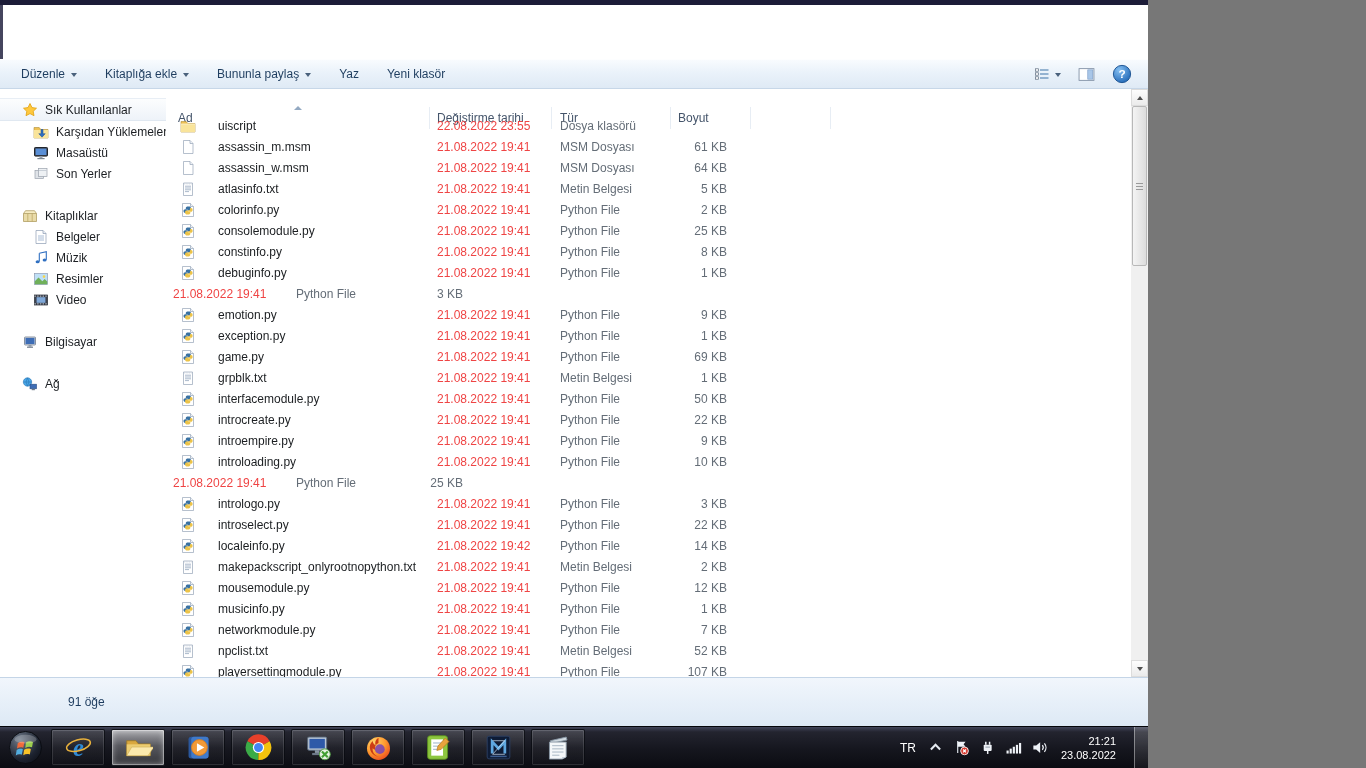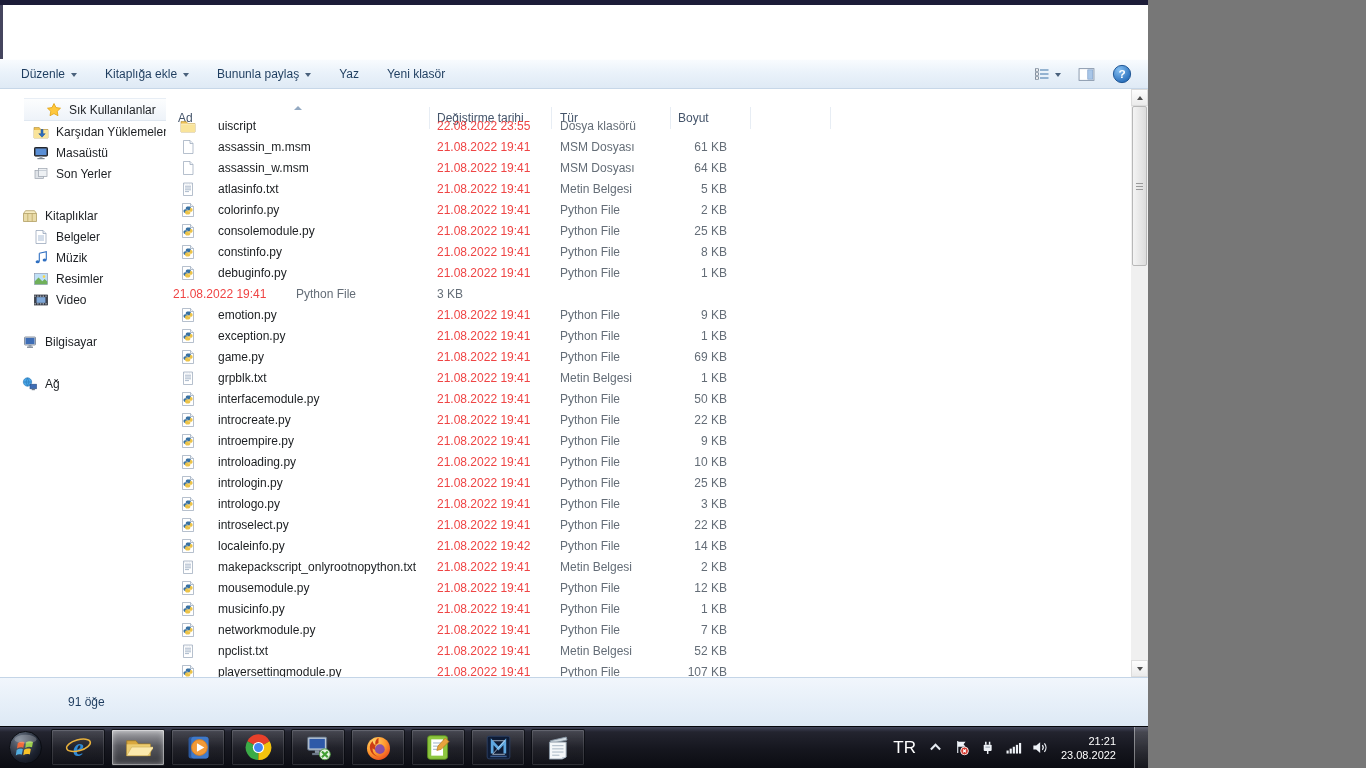--- a/index.html
+++ b/index.html
@@ -19,21 +19,21 @@
          border-top:4px solid #4a617c;margin-top:2px;}
   .tb-right{margin-left:auto;display:flex;align-items:center;gap:16px;padding-right:6px;}
   .tb-right .ic{display:inline-flex;}
   
   .content{position:absolute;top:89px;left:0;right:0;height:588px;background:#fff;display:flex;}
   .sidebar{width:166px;box-sizing:border-box;padding-top:9px;overflow:hidden;flex:none;}
   .sb-row{height:21px;display:flex;align-items:center;gap:7px;color:#1c1f23;white-space:nowrap;}
   .sb-head{padding-left:22px;}
   .sb-child{padding-left:33px;}
   .sb-group{margin-bottom:21px;}
-  .sb-group:first-child .sb-head{background:linear-gradient(#fcfdfe,#eef3f9);border-top:1px solid #e8eef5;border-bottom:1px solid #e0e8f1;margin-left:24px;}
+  .sb-group:first-child .sb-head{background:linear-gradient(#fcfdfe,#eef3f9);border-top:1px solid #e8eef5;border-bottom:1px solid #e0e8f1;}
   .ic{display:inline-flex;width:16px;height:16px;flex:none;}
   .ic svg{width:100%;height:100%;}
   
   .filelist{flex:1;position:relative;overflow:hidden;}
   .hdr-row{height:26px;display:flex;align-items:center;color:#44546a;position:relative;margin-top:16px;}
   .hcell{box-sizing:border-box;height:22px;display:flex;align-items:center;border-right:1px solid #e7edf4;}
   .h-name{width:264px;padding-left:12px;}
   .h-date{width:122px;padding-left:7px;}
   .h-type{width:119px;padding-left:8px;}
   .h-size{width:80px;padding-left:7px;}
@@ -70,21 +70,21 @@
   .start svg{width:35px;height:35px;}
   .tk-btn{width:54px;height:37px;margin-left:6px;border-radius:2px;box-sizing:border-box;flex:none;
           border:1px solid rgba(8,10,16,.85);background:linear-gradient(rgba(255,255,255,.16),rgba(255,255,255,.05) 50%,rgba(255,255,255,.02));
           box-shadow:inset 0 0 0 1px rgba(255,255,255,.12);display:flex;align-items:center;justify-content:center;}
   .tk-btn svg{width:29px;height:29px;}
   .tk-btn.active{background:linear-gradient(rgba(255,255,255,.6),rgba(255,255,255,.28) 45%,rgba(255,255,255,.16));
                  box-shadow:inset 0 0 6px rgba(255,255,255,.55),inset 0 0 0 1px rgba(255,255,255,.35);}
   .tray{margin-left:auto;display:flex;align-items:center;gap:9px;color:#fff;padding-right:0;}
   .tray .t-ic{width:17px;height:17px;display:inline-flex;}
   .tray .t-ic svg{width:100%;height:100%;}
-  .lang{font-size:17px;padding:0 2px;}
+  .lang{font-size:12px;padding:0 2px;}
   .clock{text-align:right;font-size:11px;line-height:14px;margin:0 9px 0 4px;}
   .show-desktop{width:13px;height:42px;border-left:1px solid rgba(255,255,255,.4);
                 background:linear-gradient(rgba(255,255,255,.18),rgba(255,255,255,.04));flex:none;}
 </style>
 </head>
 <body>
 
 <div id="screen">
   <div class="top-strip"></div>
   <div class="blank-bar"></div>
@@ -534,31 +534,20 @@
                   <path d="M8.2 12.6c1.3 0 2.1-.6 2.1-1.5v-1H8.1v-.4h2.8c1 0 1.7-.7 1.7-1.8 0-1.1-.6-1.8-1.6-1.8h-.9v1c0 .8-.7 1.4-1.5 1.4H6.5c-.8 0-1.4.6-1.4 1.4v1.2c0 .9.9 1.5 2 1.5z" fill="#ecc348"></path>
                 </svg>
               </span>
               <span>introloading.py</span>
             </div>
             <span class="c-date">21.08.2022 19:41</span>
             <span class="c-type">Python File</span>
             <span class="c-size">10 KB</span>
           </div>
           <div class="row">
-            <div class="c-name">
-              <span class="ic ">
-                <svg viewBox="0 0 16 16">
-                  <path d="M2.5 1.5h8l3 3v10h-11z" fill="#fff" stroke="#97a5b7" stroke-width=".7"></path>
-                  <path d="M10.5 1.5v3h3" fill="#eef2f7" stroke="#97a5b7" stroke-width=".7"></path>
-                  <path d="M7.9 4.4c-1.3 0-2.1.6-2.1 1.5v1h2.2v.4H5.2c-1 0-1.7.7-1.7 1.8 0 1.1.6 1.8 1.6 1.8h.9v-1c0-.8.7-1.4 1.5-1.4h2.1c.8 0 1.4-.6 1.4-1.4V5.9c0-.9-.9-1.5-2-1.5z" fill="#3871a2"></path>
-                  <path d="M8.2 12.6c1.3 0 2.1-.6 2.1-1.5v-1H8.1v-.4h2.8c1 0 1.7-.7 1.7-1.8 0-1.1-.6-1.8-1.6-1.8h-.9v1c0 .8-.7 1.4-1.5 1.4H6.5c-.8 0-1.4.6-1.4 1.4v1.2c0 .9.9 1.5 2 1.5z" fill="#ecc348"></path>
-                </svg>
-              </span>
-              <span>intrologin.py</span>
-            </div>
             <span class="c-date">21.08.2022 19:41</span>
             <span class="c-type">Python File</span>
             <span class="c-size">25 KB</span>
           </div>
           <div class="row">
             <div class="c-name">
               <span class="ic ">
                 <svg viewBox="0 0 16 16">
                   <path d="M2.5 1.5h8l3 3v10h-11z" fill="#fff" stroke="#97a5b7" stroke-width=".7"></path>
                   <path d="M10.5 1.5v3h3" fill="#eef2f7" stroke="#97a5b7" stroke-width=".7"></path>

